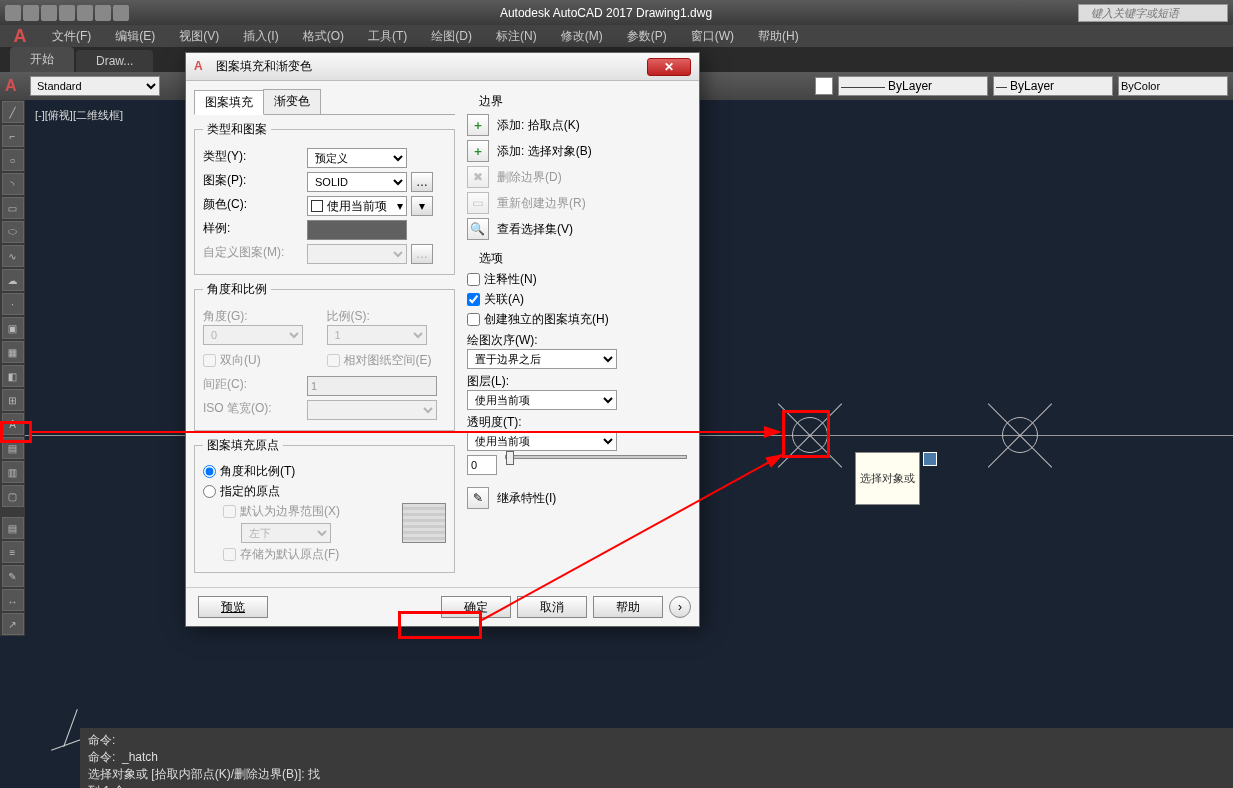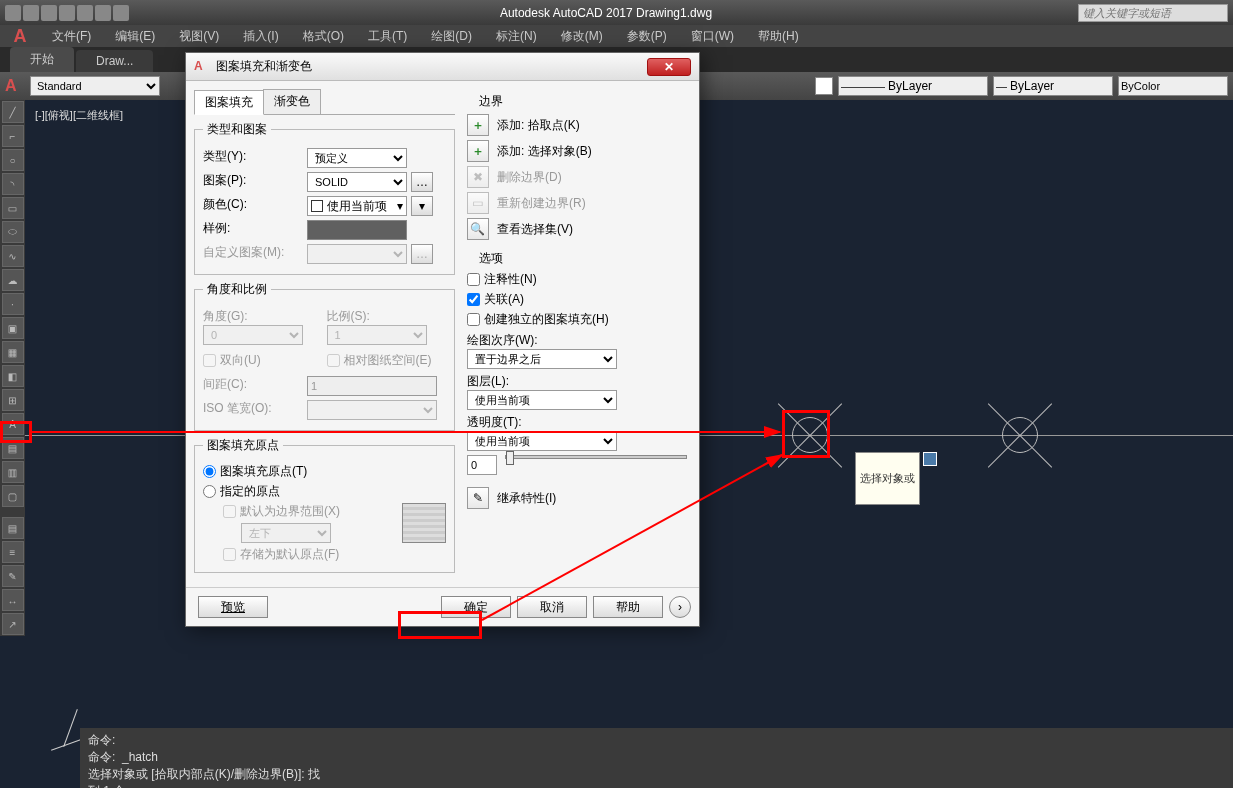--- a/index.html
+++ b/index.html
@@ -3,21 +3,21 @@
 <meta charset="utf-8">
 <style>
 * { margin: 0; padding: 0; box-sizing: border-box; font-family: "Microsoft YaHei", Arial, sans-serif; font-size: 12px; }
 body { background: #1a2332; width: 1233px; height: 788px; overflow: hidden; position: relative; }
 
 
 .titlebar { height: 25px; background: linear-gradient(#5a5a5a, #3a3a3a); display: flex; align-items: center; color: #fff; }
 .titlebar .qat { display: flex; gap: 2px; padding: 0 5px; }
 .titlebar .qat-icon { width: 16px; height: 16px; background: #888; border-radius: 2px; }
 .titlebar .title { flex: 1; text-align: center; font-size: 12px; }
-.titlebar .search { width: 150px; height: 18px; background: #ddd; border: 1px solid #999; padding: 0 4px; font-size: 11px; color: #666; margin-right: 5px; font-style: italic; }
+.titlebar .search { width: 150px; height: 18px; background: #ddd; border: 1px solid #999; padding: 0 12px; font-size: 11px; color: #666; margin-right: 5px; font-style: italic; }
 
 
 .menubar { height: 22px; background: #444; display: flex; align-items: center; padding-left: 40px; }
 .menubar .logo { position: absolute; left: 5px; top: 25px; width: 30px; height: 22px; color: #d84f4f; font-weight: bold; font-size: 18px; display:flex;align-items:center;justify-content:center;}
 .menubar .item { color: #ccc; padding: 0 12px; cursor: pointer; font-size: 12px; }
 
 
 .tabstrip { height: 25px; background: #2a2a2a; display: flex; align-items: flex-end; padding-left: 10px; }
 .tabstrip .tab { padding: 4px 20px; background: #3a3a3a; color: #ccc; border-radius: 4px 4px 0 0; margin-right: 2px; cursor: pointer; }
 .tabstrip .tab.active { background: #4a4a4a; }
@@ -271,21 +271,21 @@
         <div class="row">
           <label class="disabled">ISO 笔宽(O):</label>
           <select disabled="" style="width:130px;"></select>
         </div>
       </fieldset>
 
       <fieldset>
         <legend>图案填充原点</legend>
         <div class="radio-row">
             <input type="radio" checked="" style="">
-            <span>图案填充原点(T)</span>
+            <span>角度和比例(T)</span>
           </div>
         <div class="radio-row">
             <input type="radio" style="">
             <span>指定的原点</span>
           </div>
         <div class="origin-sub" style="position:relative;">
           <div class="origin-preview"></div>
           <div class="checkbox-row" style="color:#999;">
               <input type="checkbox" disabled="" style="">
               <span>默认为边界范围(X)</span>

